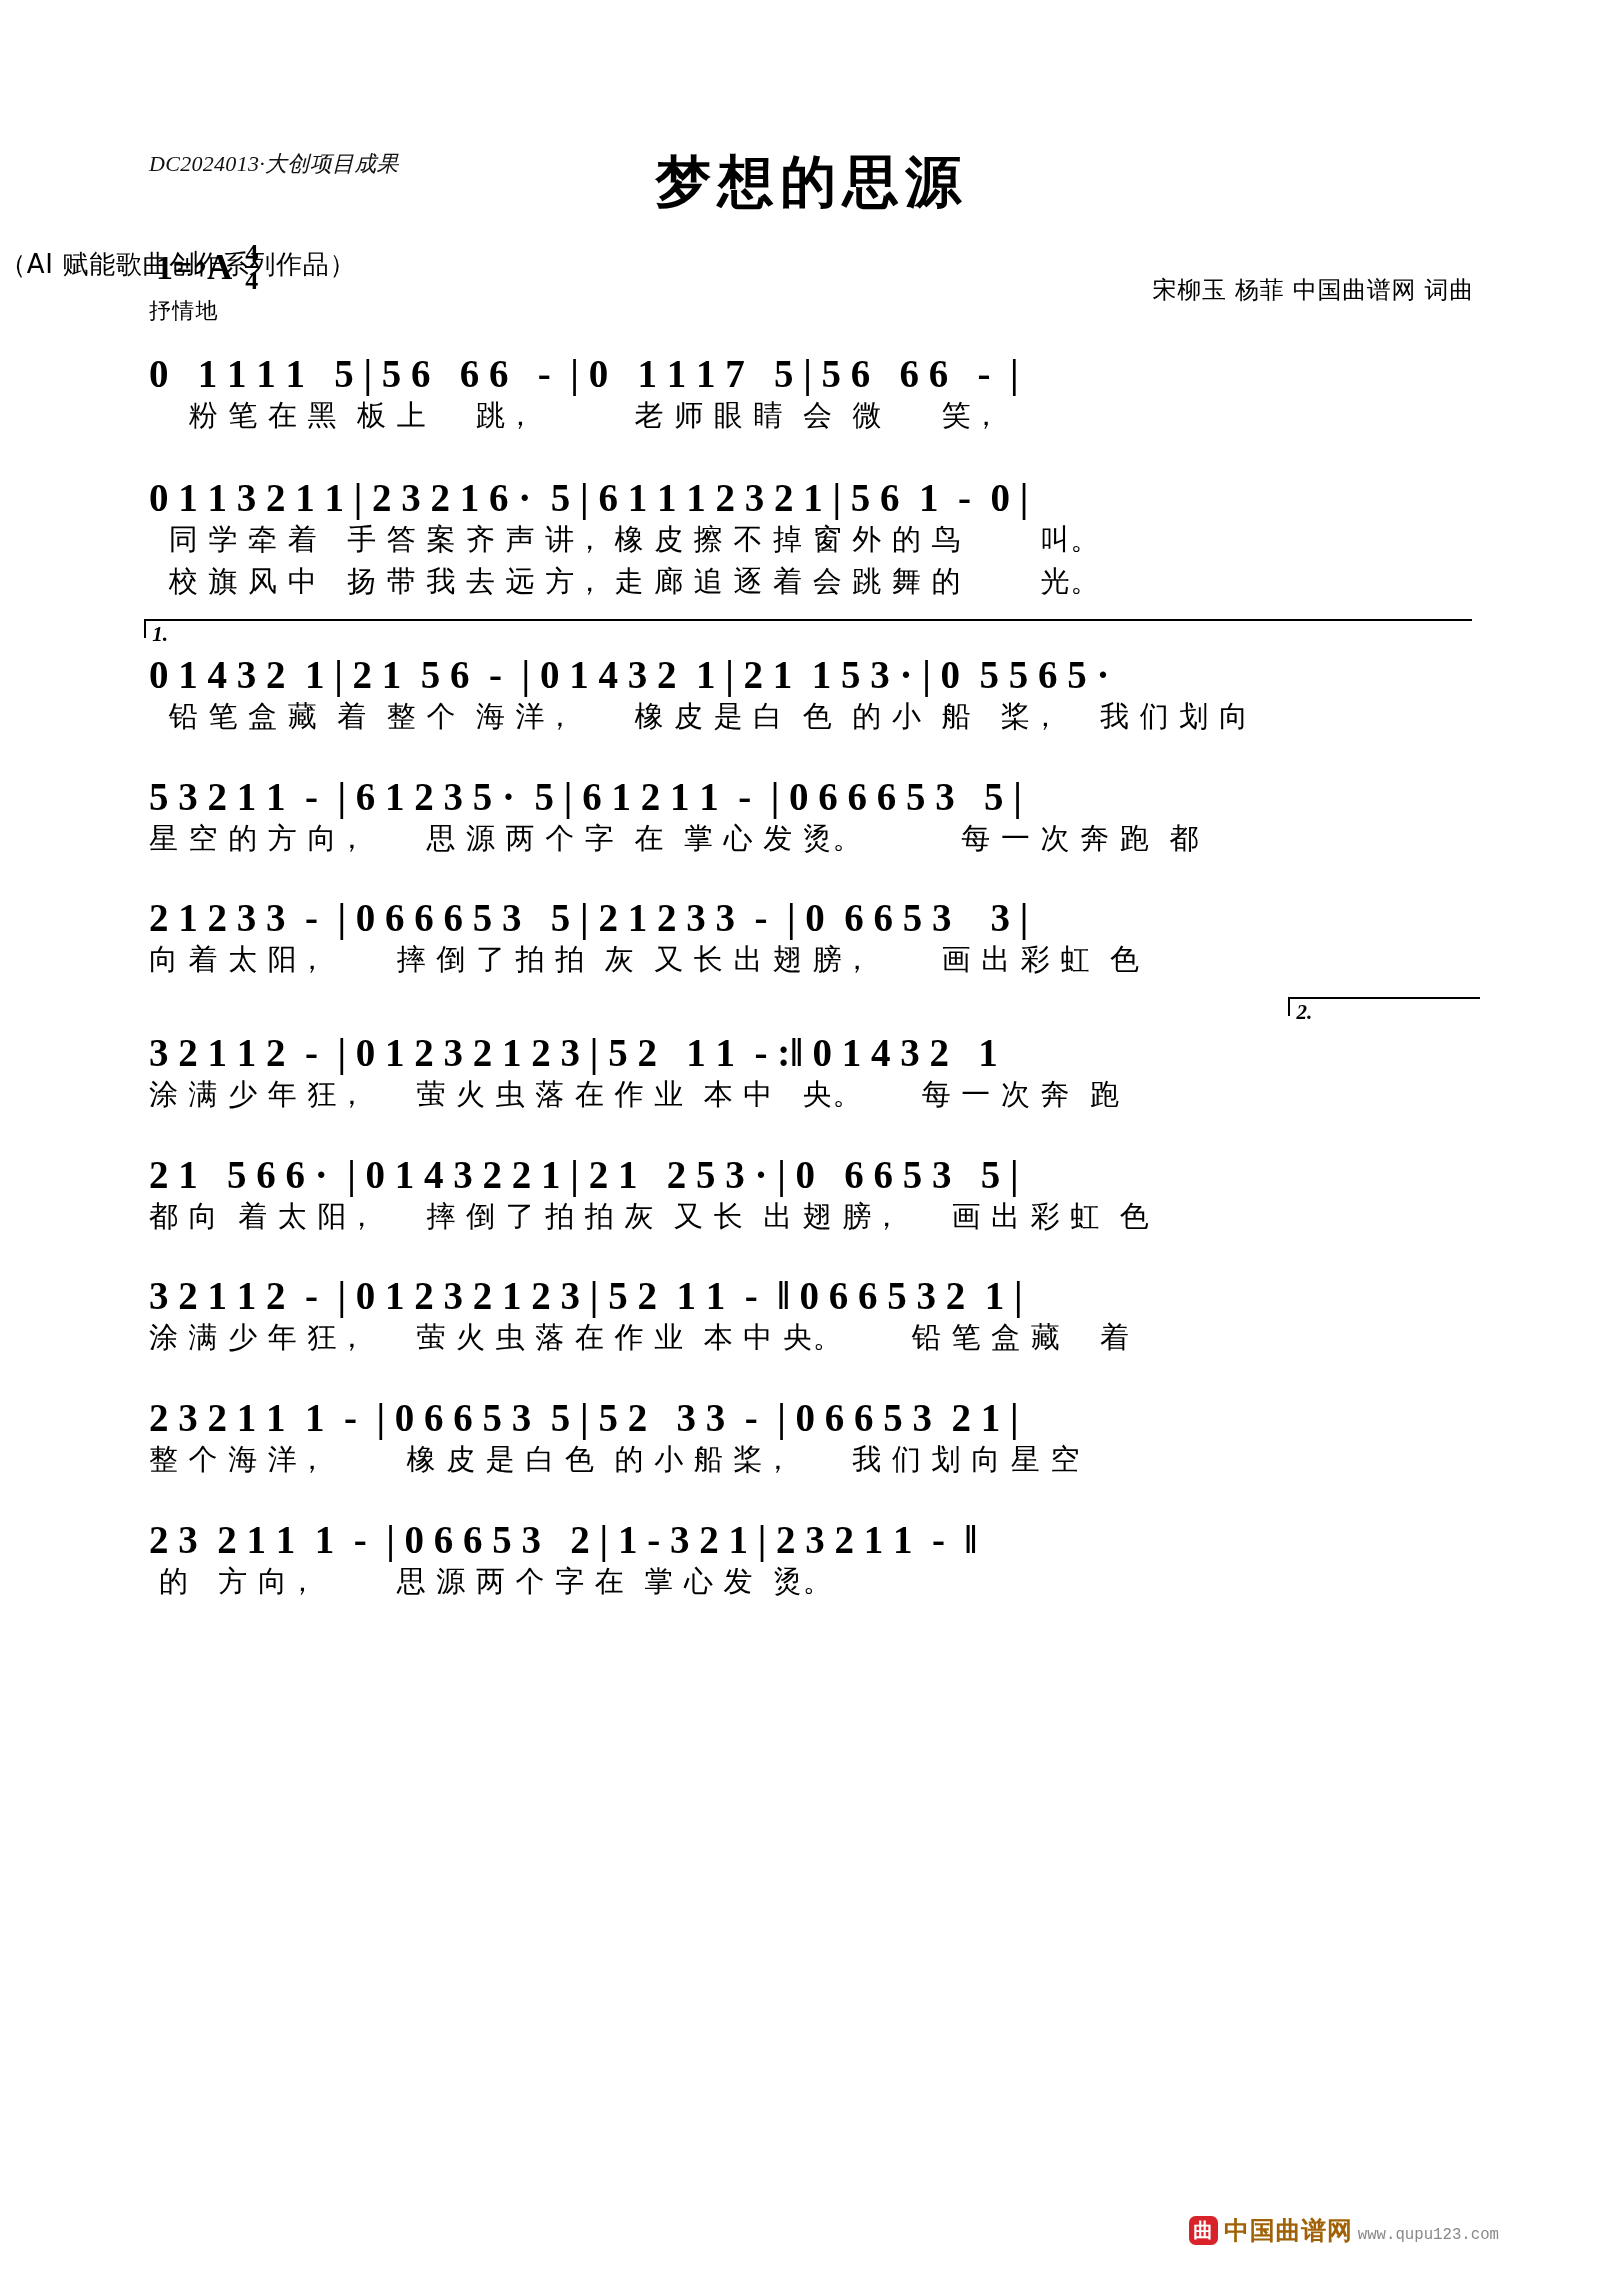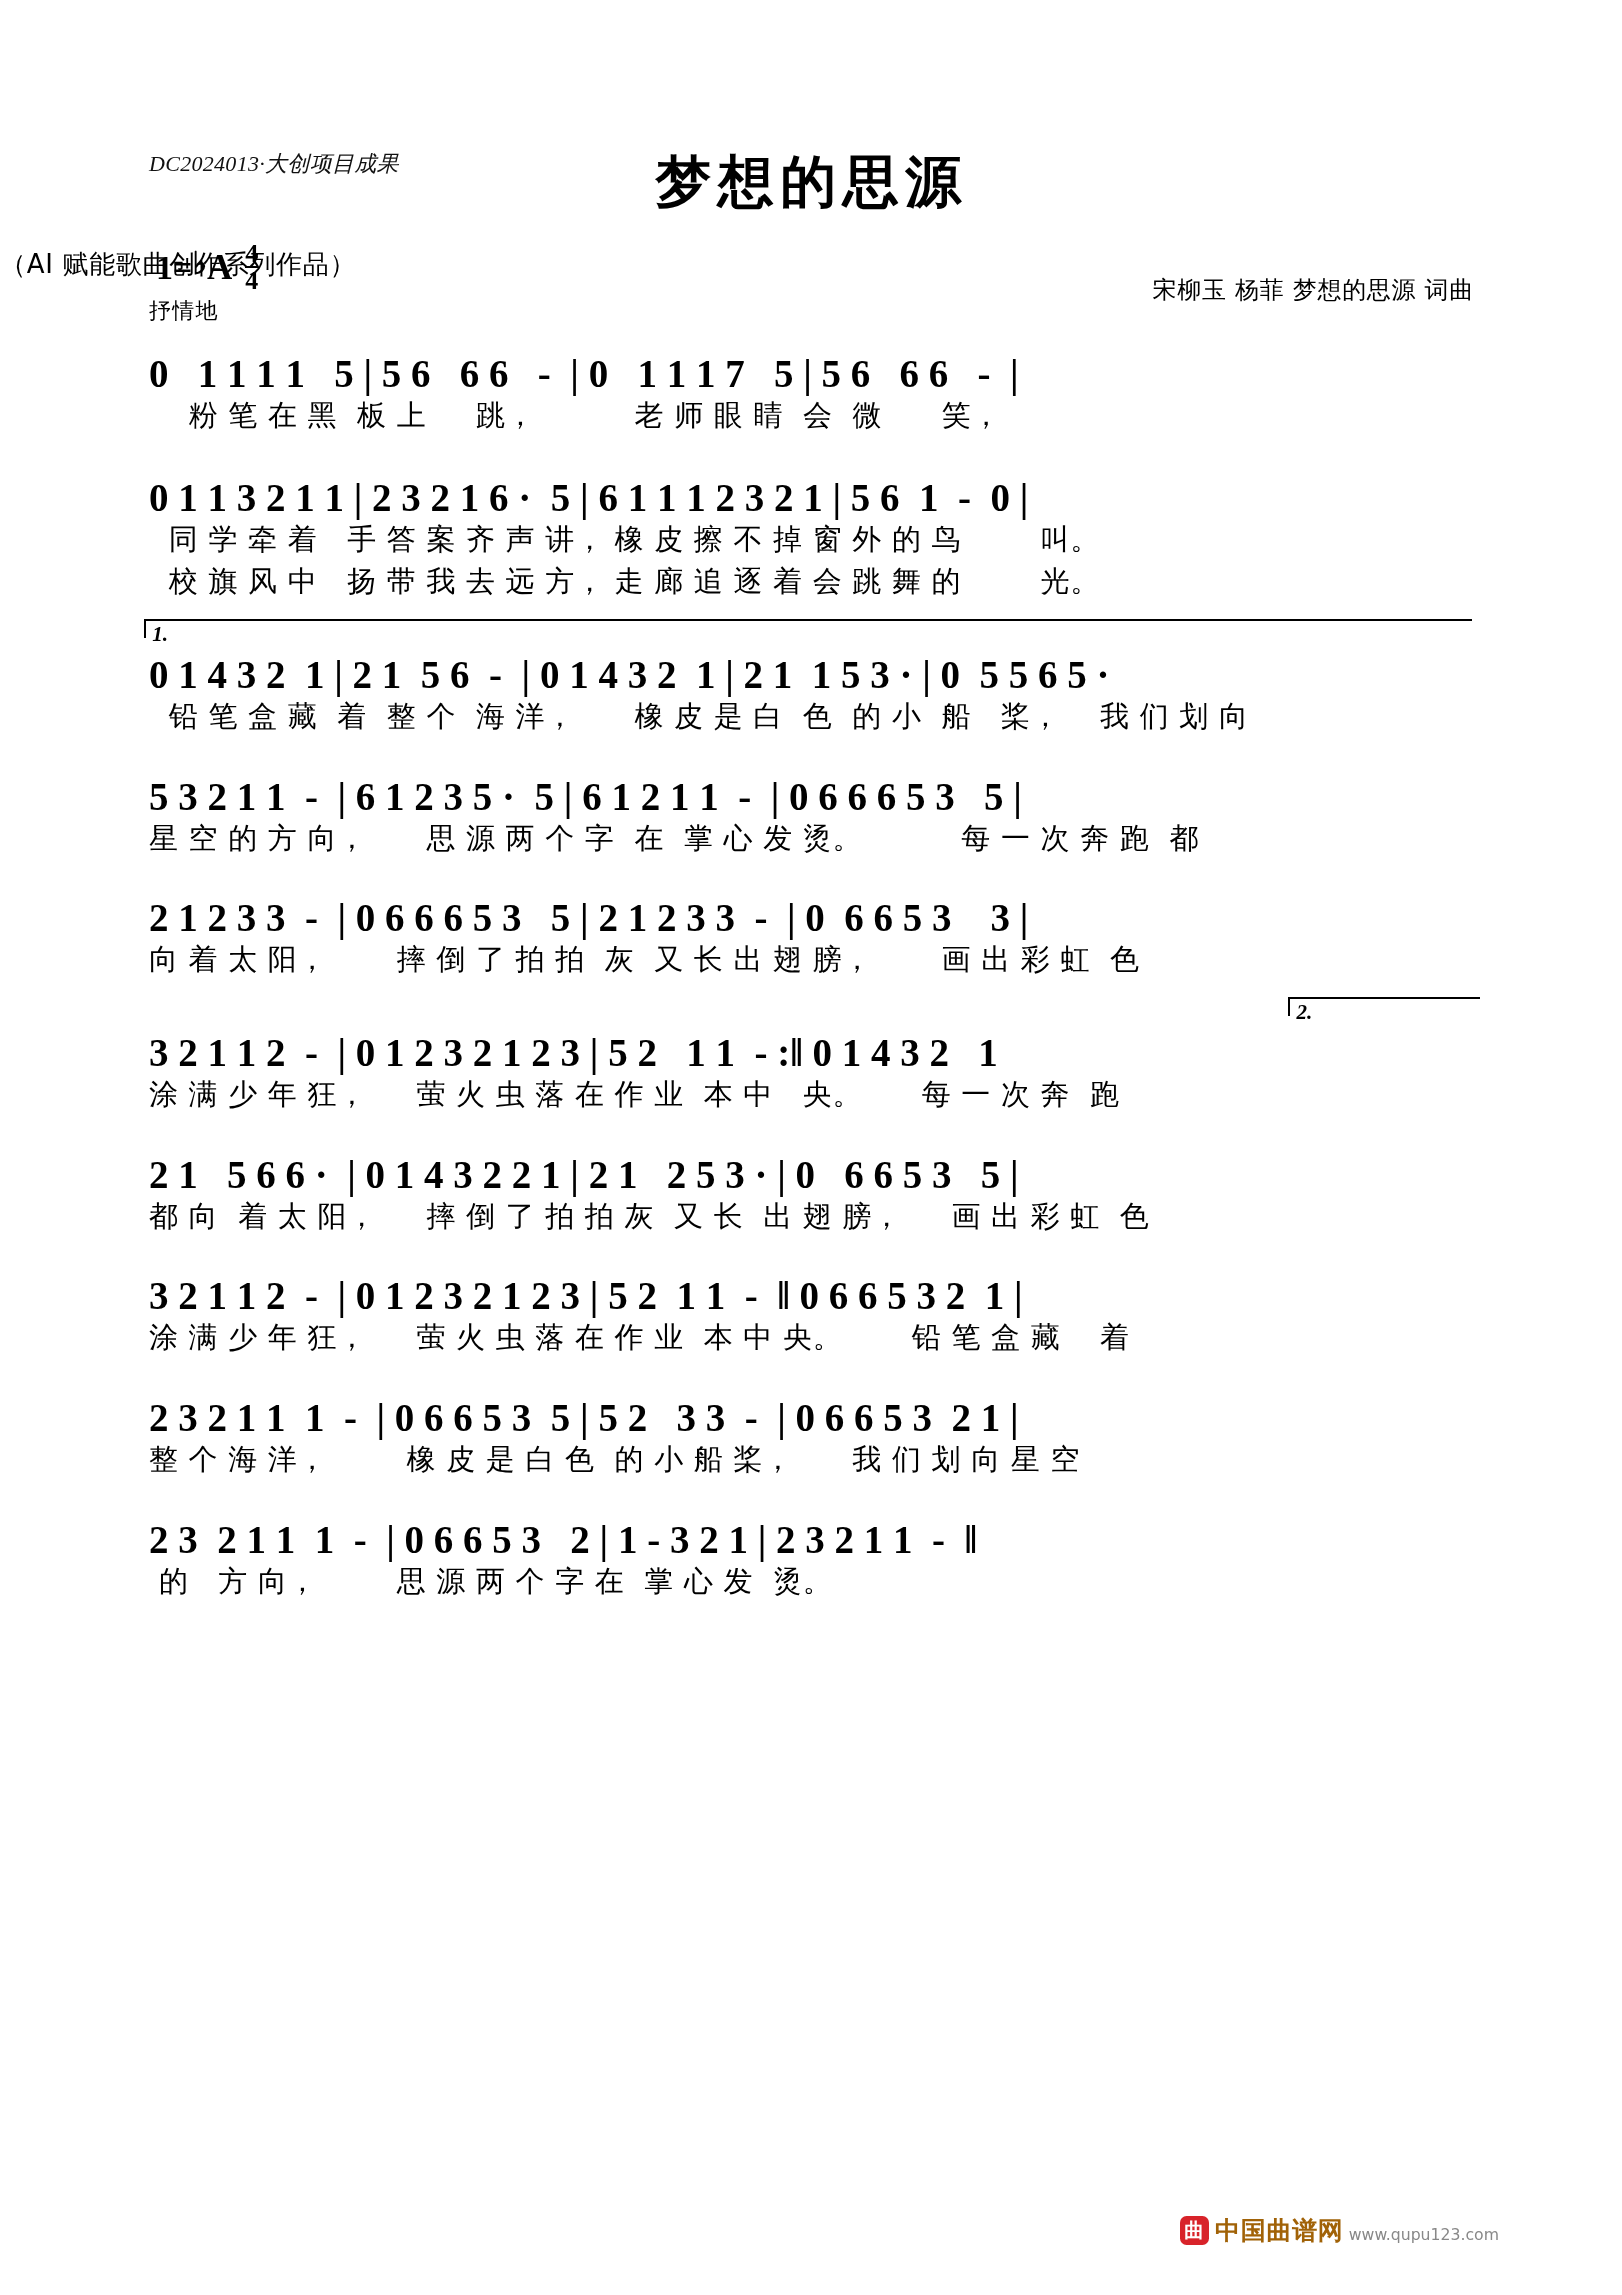--- a/index.html
+++ b/index.html
@@ -169,33 +169,34 @@
     color: #a16207;
     font-weight: bold;
     letter-spacing: 0.7px;
   }
   .footer-logo .url {
     font-size: 15.7px;
     color: #888;
     margin-left: 5.2px;
     align-self: flex-end;
     padding-bottom: 2.6px;
+    font-family: Liberation Mono, monospace;
   }
 
   .sysblock { margin-bottom: 23.6px; }
 </style>
 </head>
 <body>
 
 <div class="page">
 
   <div class="doc-code">DC2024013·大创项目成果</div>
   <div class="title">梦想的思源</div>
   <div class="subtitle">（AI 赋能歌曲创作系列作品）</div>
-  <div class="credits">宋柳玉 杨菲 梦想的思源  词曲</div>
+  <div class="credits">宋柳玉 杨菲 中国曲谱网  词曲</div>
 
   <div class="keysig">
     <span class="eq">1=</span>
     <span class="flat">♭</span>
     <span class="letter">A</span>
     <span class="timesig">
       <span class="num">4</span>
       <span style="border-top:2.6px solid #000; padding-top:1.3px;">4</span>
     </span>
   </div>

